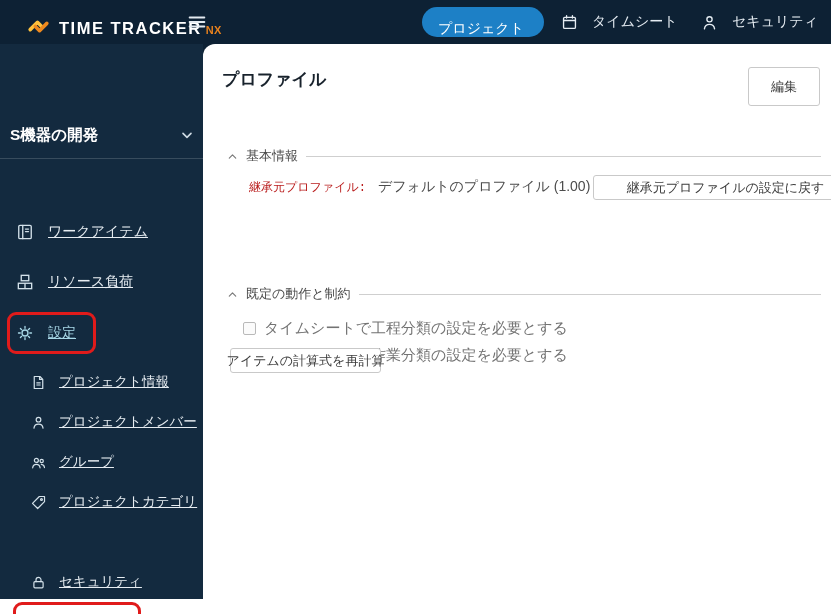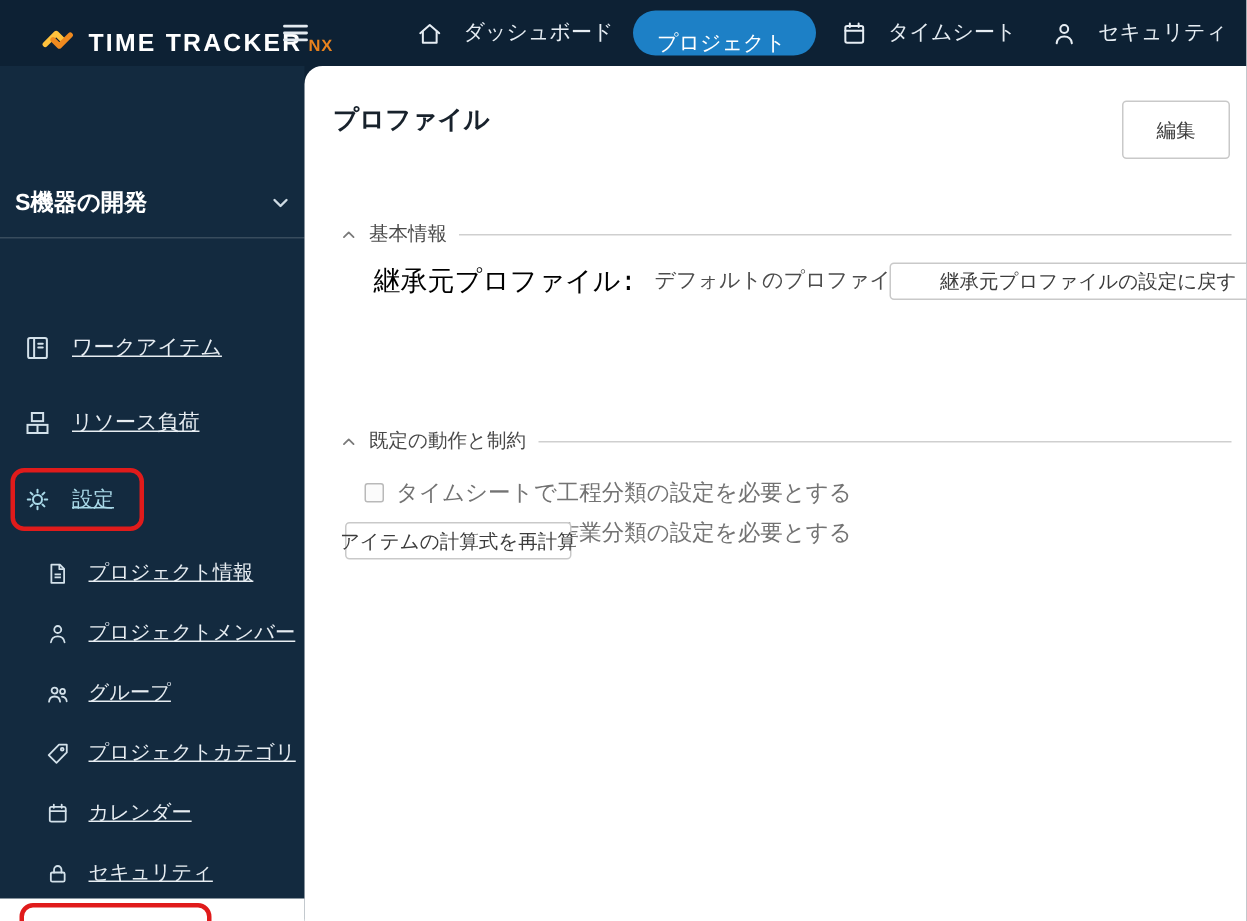--- a/index.html
+++ b/index.html
@@ -71,21 +71,21 @@
   .edit-btn { position:absolute; right:11px; top:23px; width:72px; height:39px; }
 
   .section-head { position:absolute; left:24px; right:10px; height:18px; display:flex;
                   align-items:center; color:#4a4a4a; font-size:13px; }
   .section-head svg { width:11px; height:11px; color:#7a7a7a; margin-right:8px; flex:none; cursor:pointer; }
   .section-line { flex:1; border-top:1px solid #cfcfcf; margin-left:8px; }
   .sec-basic { top:103px; }
   .sec-behavior { top:241px; }
 
   .inherit-row { position:absolute; left:46px; top:131px; height:24px; display:flex; align-items:center; }
-  .inherit-label { color:#000000; font-size:18px;font-family:Liberation Mono, monospace; }
+  .inherit-label { color:#b91c1c; font-size:12px;font-family:Liberation Mono, monospace; }
   .inherit-value { color:#4c4c4c; font-size:14px; margin-left:12px; }
   .reset-btn { position:absolute; left:390px; top:131px; height:25px; padding:0 12px; width:265px; }
 
   .check-row { position:absolute; left:40px; display:flex; align-items:center; gap:8px; height:18px; }
   .check-row-1 { top:275px; }
   .check-row-2 { top:302px; }
   .checkbox { width:13px; height:13px; border:1px solid #b9b9b9; background:#fbfbfb; border-radius:2px; flex:none; }
   .check-label { color:#737373; font-size:15px; }
 
   .recalc-btn { position:absolute; left:27px; top:304px; width:151px; height:25px; }
@@ -101,27 +101,20 @@
         <path d="M4 15l7-7 4 4" stroke="#ffc23d" stroke-width="3.4"></path>
         <path d="M20 9l-7 7-4-4" stroke="#ef8a1f" stroke-width="3.4"></path>
       </svg>
       <span class="logo-title">TIME TRACKER</span>
       <span class="logo-suffix">NX</span>
     </div>
     <svg class="hamburger" viewBox="0 0 24 24" fill="none" stroke="currentColor" stroke-width="2.1" stroke-linecap="round">
       <path d="M4 7h16M4 12h16M4 17h16"></path>
     </svg>
 
-    <div class="nav-item nav-dashboard">
-      <svg viewBox="0 0 24 24" fill="none" stroke="currentColor" stroke-width="1.7" stroke-linecap="round" stroke-linejoin="round">
-        <path d="M4 11.5L12 4.7l8 6.8"></path>
-          <path d="M6.2 10.2V19.5h11.6V10.2"></path>
-      </svg>
-      <span>ダッシュボード</span>
-    </div>
 
     <div class="nav-item nav-project">
       <svg viewBox="0 0 24 24" fill="none" stroke="currentColor" stroke-width="1.6" stroke-linecap="round" stroke-linejoin="round">
         <path d="M12 3.2l8 4.4v8.8l-8 4.4-8-4.4V7.6z"></path>
           <path d="M4 7.6l8 4.4 8-4.4M12 12v8.8"></path>
       </svg>
       <span>プロジェクト</span>
     </div>
 
     <div class="nav-item nav-timesheet">
@@ -206,27 +199,20 @@
     </div>
 
     <div class="side-item side-sub item-category">
       <svg viewBox="0 0 24 24" fill="none" stroke="currentColor" stroke-width="1.7" stroke-linejoin="round">
         <path d="M20.5 3.5h-7.3L3.5 13.2l7.3 7.3 9.7-9.7z"></path>
           <circle cx="16.2" cy="7.8" r="1.3"></circle>
       </svg>
       <span>プロジェクトカテゴリ</span>
     </div>
 
-    <div class="side-item side-sub item-calendar">
-      <svg viewBox="0 0 24 24" fill="none" stroke="currentColor" stroke-width="1.7" stroke-linecap="round">
-        <rect x="4.5" y="5.5" width="15" height="14" rx="1.5"></rect>
-          <path d="M4.5 9.5h15M8.3 3.4v3M15.7 3.4v3"></path>
-      </svg>
-      <span>カレンダー</span>
-    </div>
 
     <div class="side-item side-sub item-security">
       <svg viewBox="0 0 24 24" fill="none" stroke="currentColor" stroke-width="1.7" stroke-linecap="round">
         <rect x="5.5" y="10.8" width="13" height="8.7" rx="1.5"></rect>
           <path d="M8.5 10.8V8.2a3.5 3.5 0 0 1 7 0v2.6"></path>
       </svg>
       <span>セキュリティ</span>
     </div>
 
     <div class="side-item side-sub item-profile">

